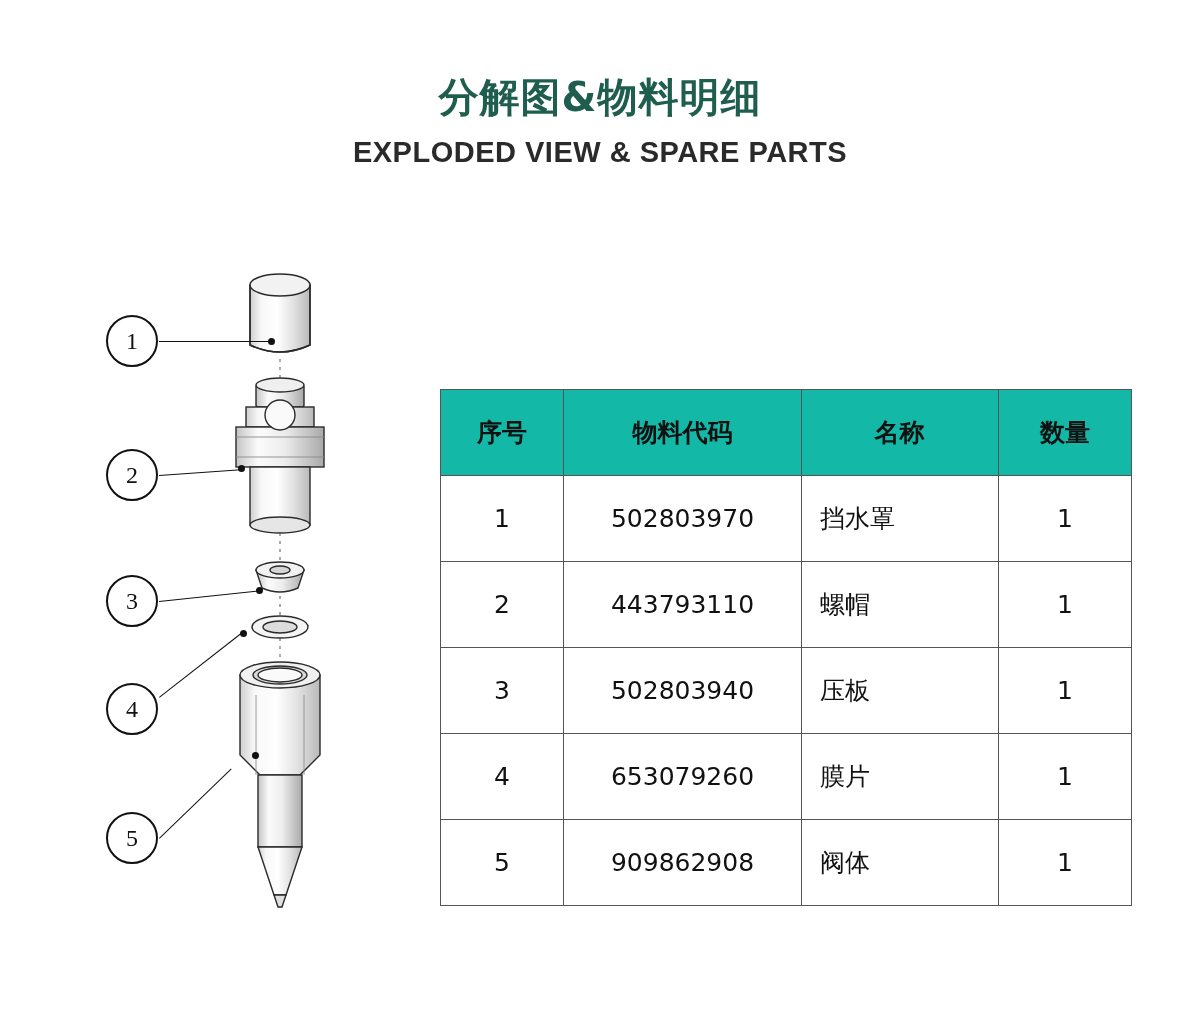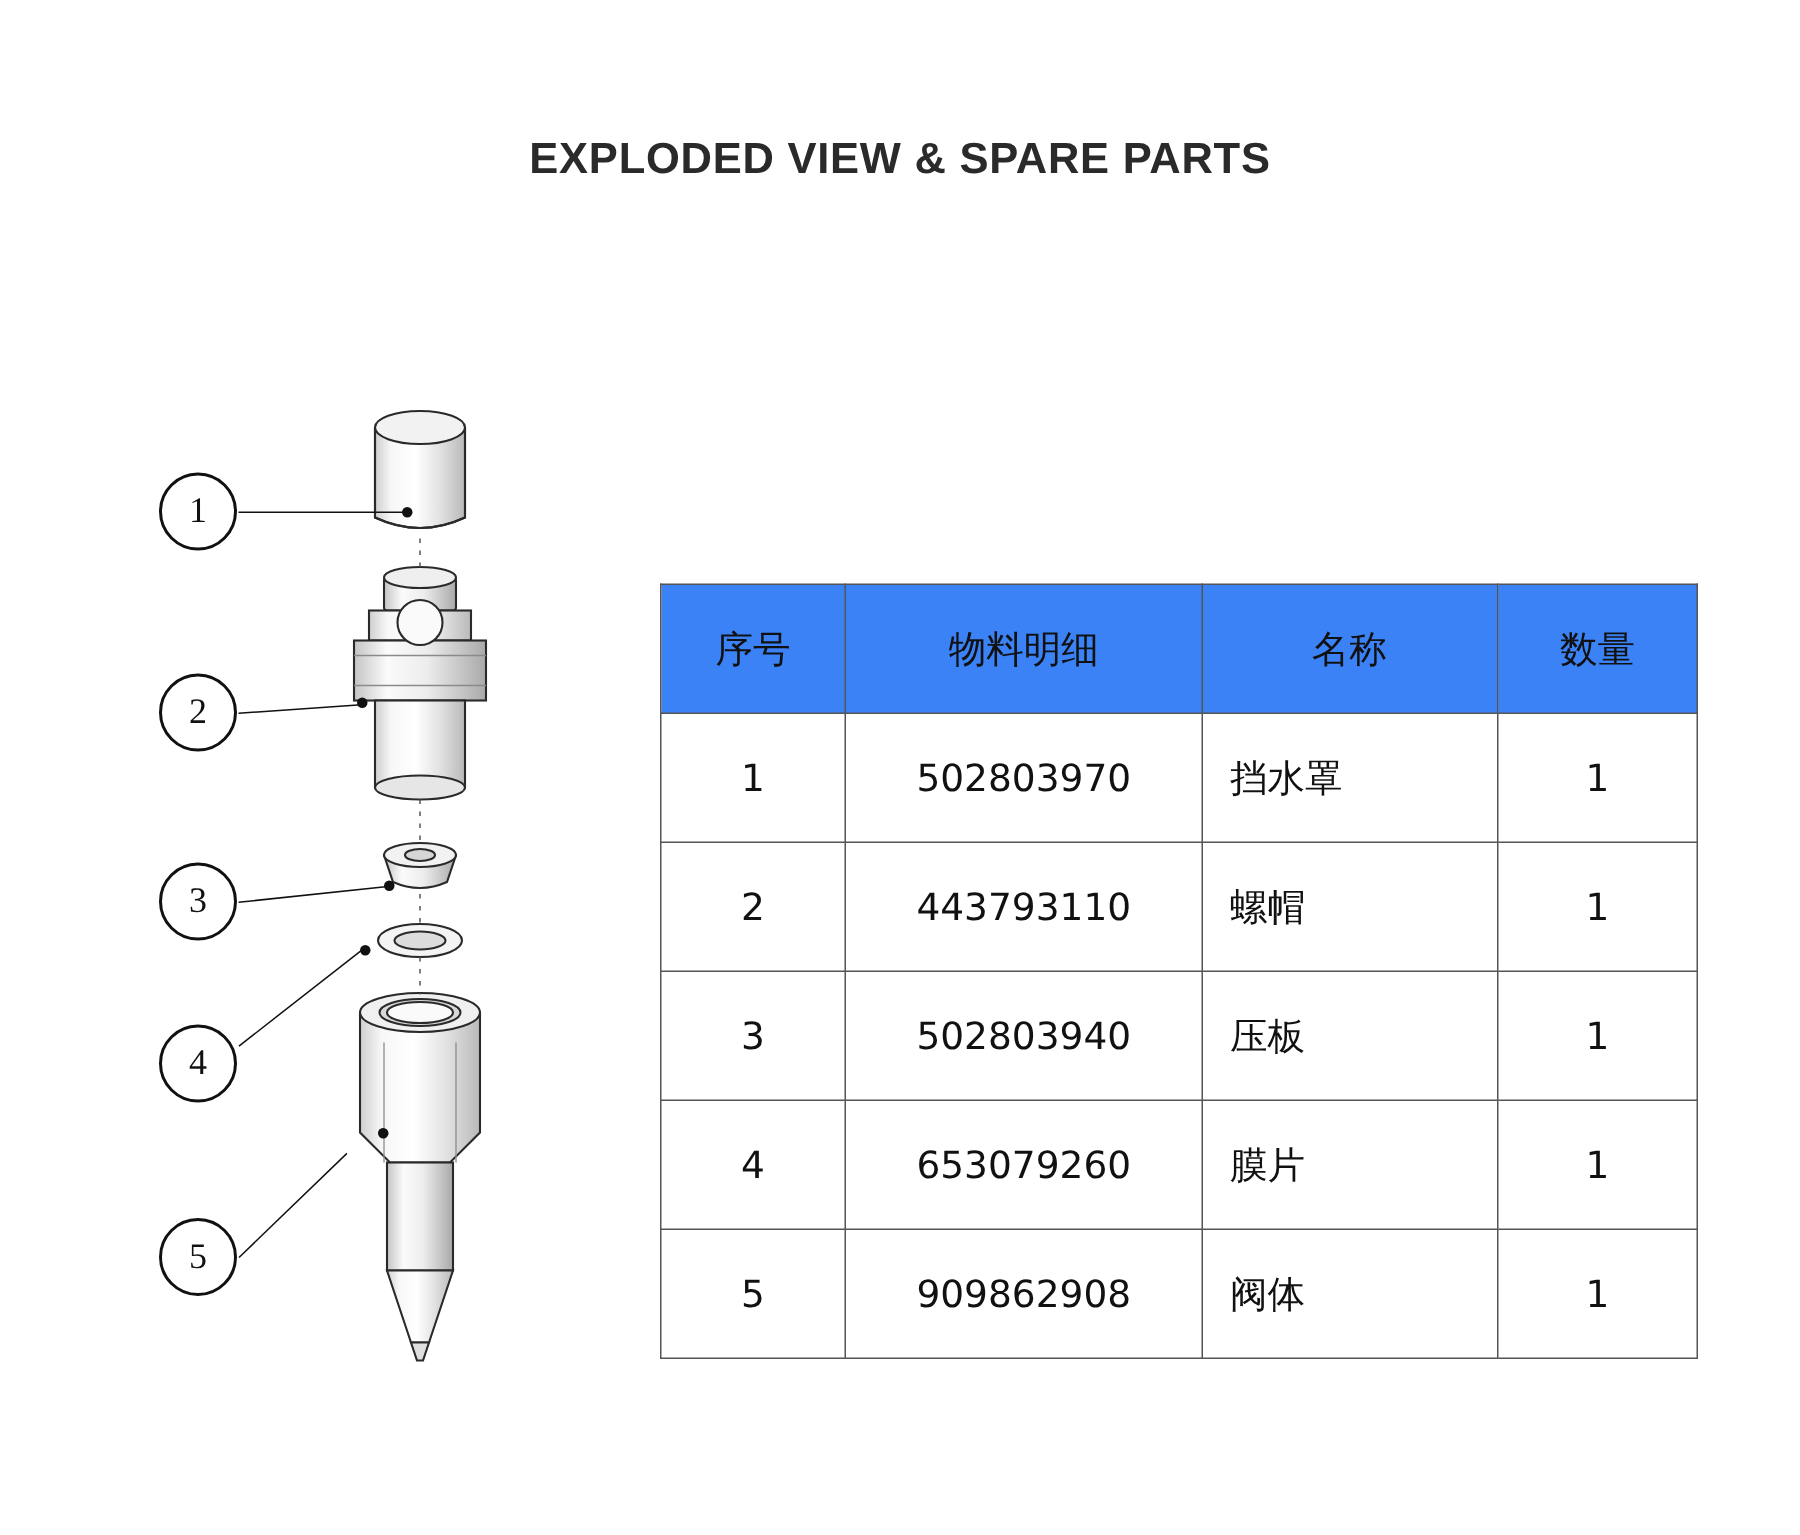--- a/index.html
+++ b/index.html
@@ -54,23 +54,23 @@
   }
   .parts-table th,
   .parts-table td {
     border: 1px solid #555;
     height: 83px;
     font-size: 25px;
     font-weight: normal;
     color: #111;
   }
   .parts-table thead th {
-    background: #3b82f6;
+    background: #14b8a6;
     text-align: center;
-    font-weight: normal;
+    font-weight: bold;
   }
   .col-idx { width: 120px; text-align: center; }
   .col-code { width: 235px; text-align: center; }
   .col-name { width: 195px; text-align: left; padding-left: 18px; }
   .col-qty { width: 130px; text-align: center; margin-top: 29px; }
 
   
   .diagram {
     position: absolute;
     left: 60px;
@@ -107,20 +107,21 @@
     background: #111;
   }
   svg.parts { position: absolute; left: 0; top: 0; }
 </style>
 </head>
 <body>
 
 <div class="page">
 
   <div class="header">
+    <div class="title-cn">分解图&amp;物料明细</div>
     <div class="title-en">EXPLODED VIEW  &amp; SPARE PARTS</div>
   </div>
 
   <div class="diagram">
 
     <svg class="parts" width="380" height="700" viewBox="0 0 380 700">
       <defs>
         <linearGradient id="metal" x1="0" y1="0" x2="1" y2="0">
           <stop offset="0%" stop-color="#cfcfcf"></stop>
           <stop offset="18%" stop-color="#f7f7f7"></stop>
@@ -216,21 +217,21 @@
     </div>
     <div class="leader" style="left:99px; top:583px; width:100px; transform: rotate(-44deg);"></div>
     <div class="dot" style="left:192px; top:497px;"></div>
 
   </div>
 
   <table class="parts-table">
     <thead>
       <tr>
         <th class="col-idx">序号</th>
-        <th class="col-code">物料明细</th>
+        <th class="col-code">物料代码</th>
         <th class="col-name" style="text-align:center; padding-left:0;">名称</th>
         <th class="col-qty">数量</th>
       </tr>
     </thead>
     <tbody>
       <tr>
         <td class="col-idx">1</td>
         <td class="col-code">502803970</td>
         <td class="col-name">挡水罩</td>
         <td class="col-qty">1</td>

